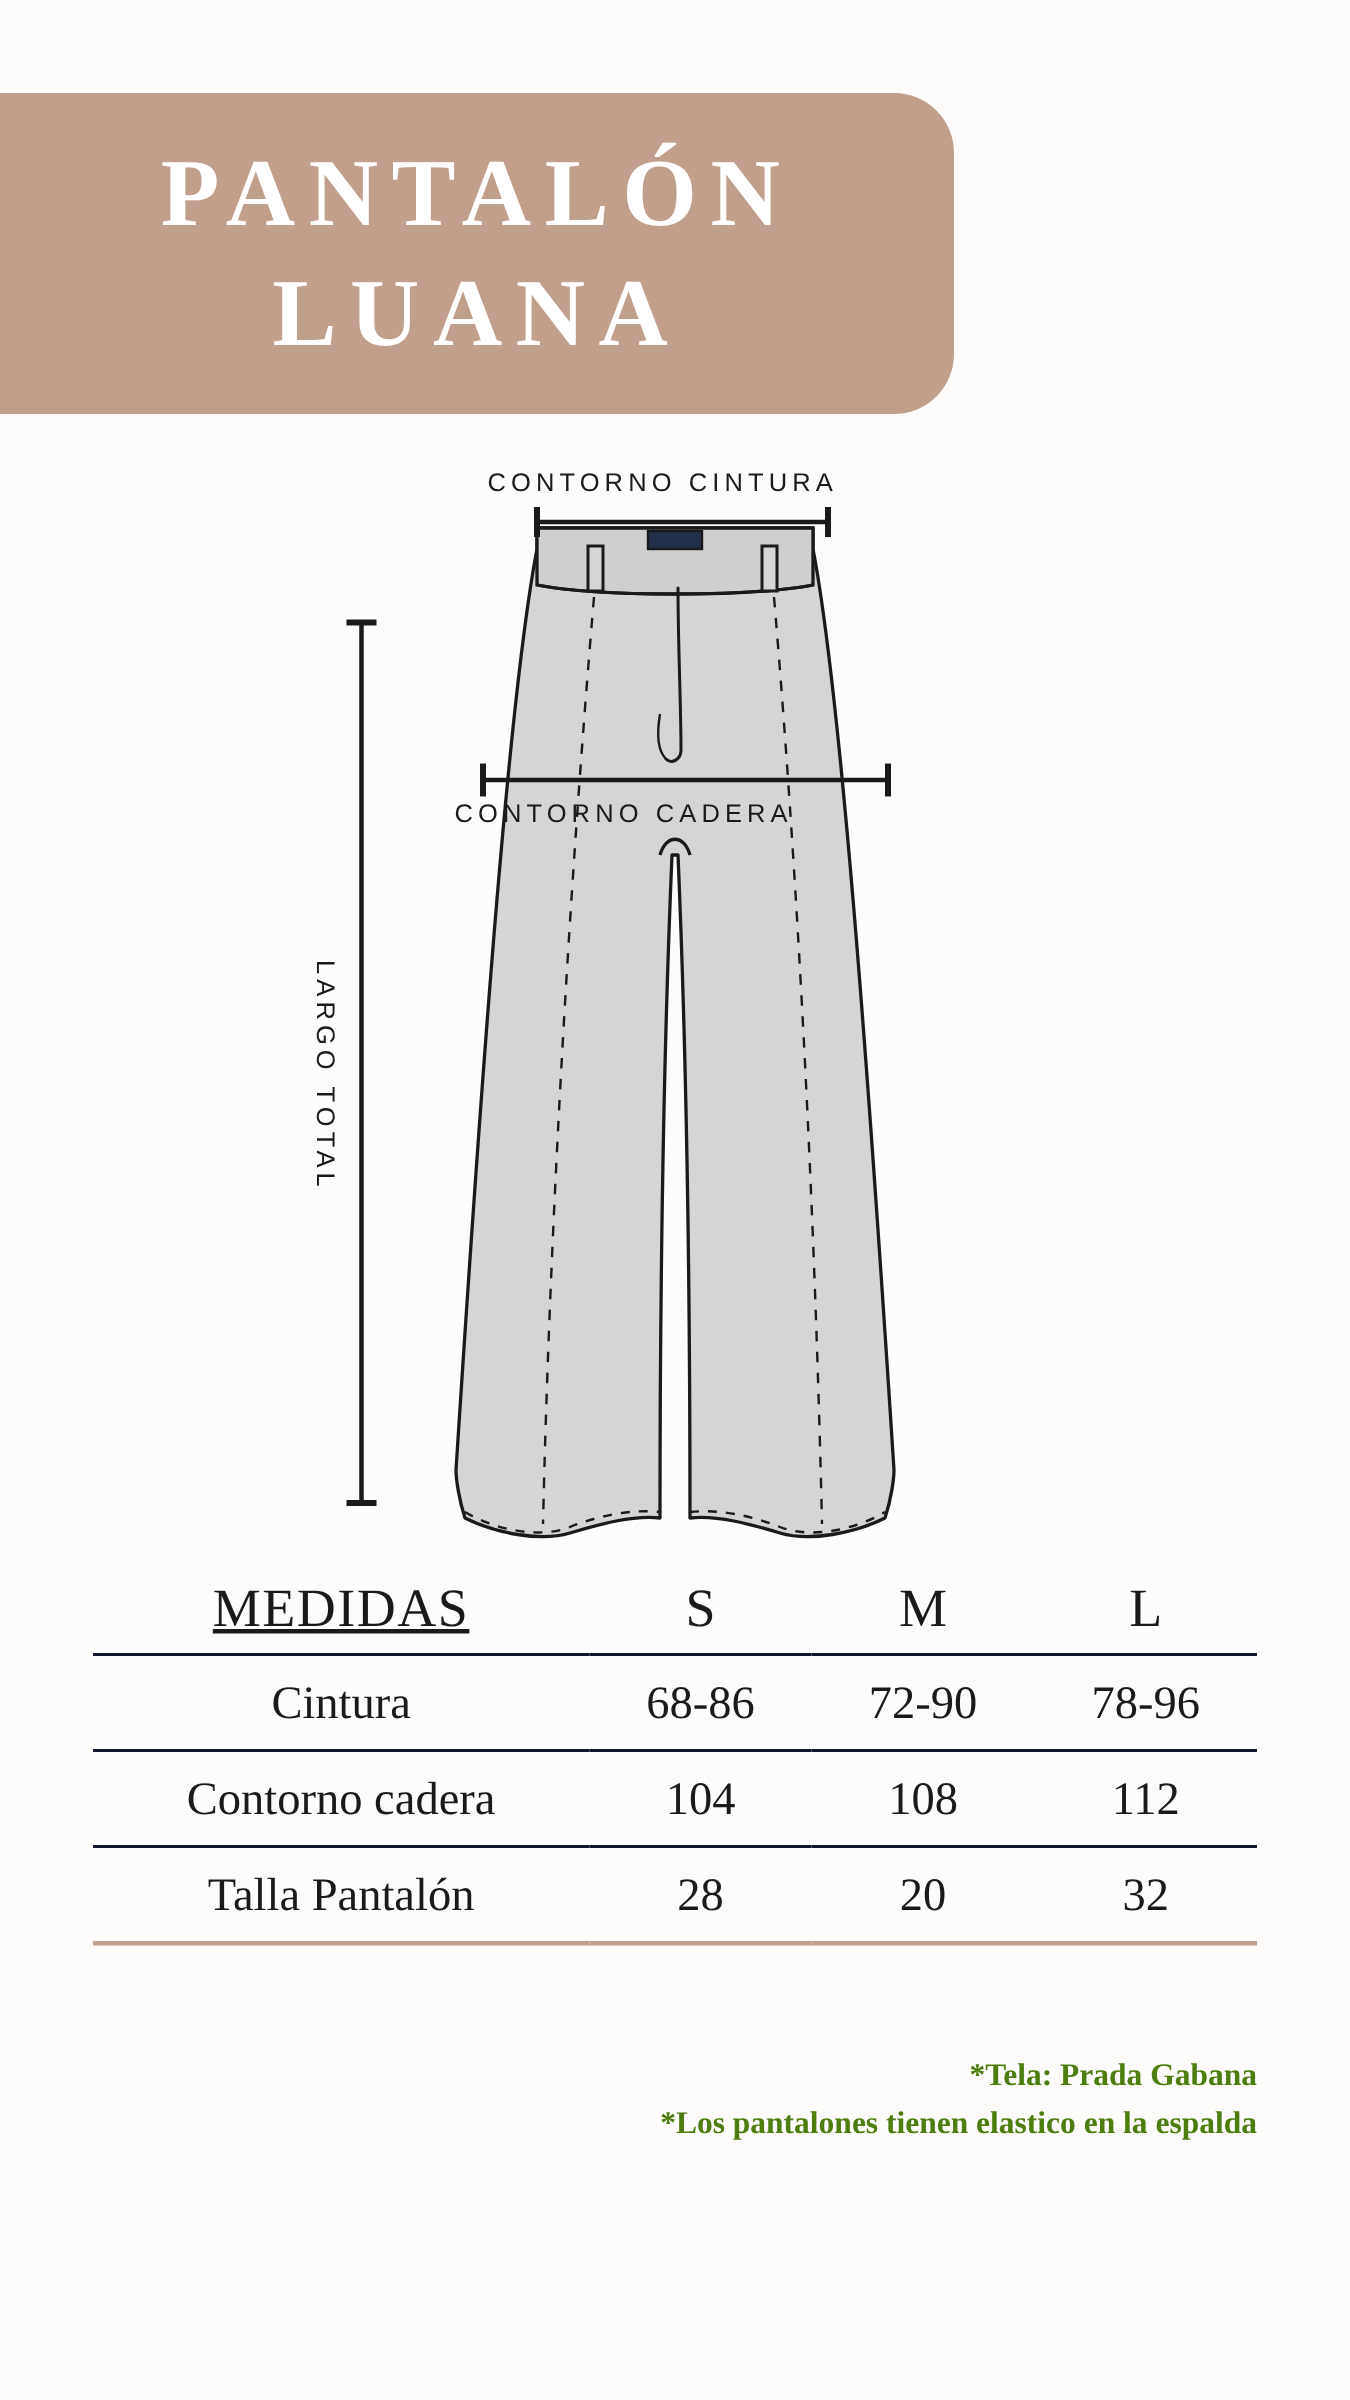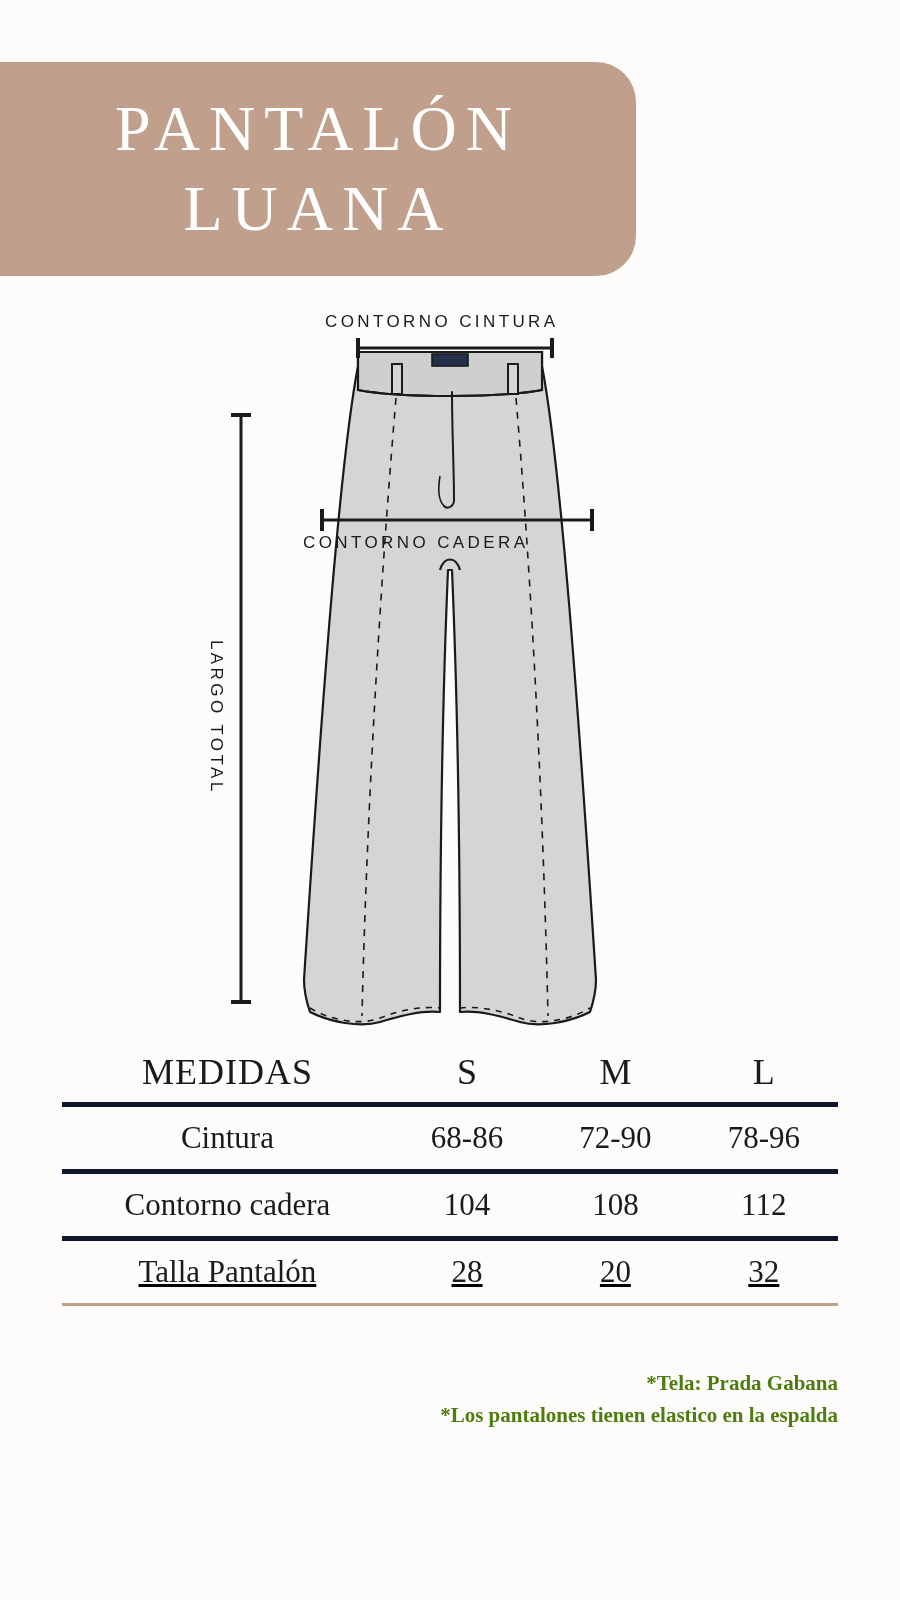--- a/index.html
+++ b/index.html
@@ -31,20 +31,21 @@
     justify-content: center;
   }
   .title-line {
     color: #ffffff;
     font-family: "Liberation Serif", serif;
     font-size: 64px;
     letter-spacing: 9px;
     line-height: 1.25;
     text-align: center;
     white-space: nowrap;
+    font-weight: bold;
   }
 
   
   .drawing-area {
     position: absolute;
     left: 0;
     top: 280px;
     width: 900px;
     height: 770px;
   }
@@ -105,27 +106,27 @@
   }
   table.measures thead th {
     font-weight: normal;
     font-size: 36px;
     height: 60px;
     vertical-align: middle;
   }
   table.measures thead th.head-label {
     font-size: 36px;
     letter-spacing: 1px;
+    text-decoration: underline;
   }
   table.measures tbody tr {
-    border-top: 5px solid #0f172a;
+    border-top: 2px solid #0f172a;
   }
   table.measures tbody tr:last-child {
     border-bottom: 3px solid #c0a08c;
-    text-decoration: underline;
   }
   table.measures tbody td {
     font-size: 31px;
     height: 62px;
     vertical-align: middle;
   }
   table.measures td.rowlabel,
   table.measures th.head-label {
     width: 330px;
   }

